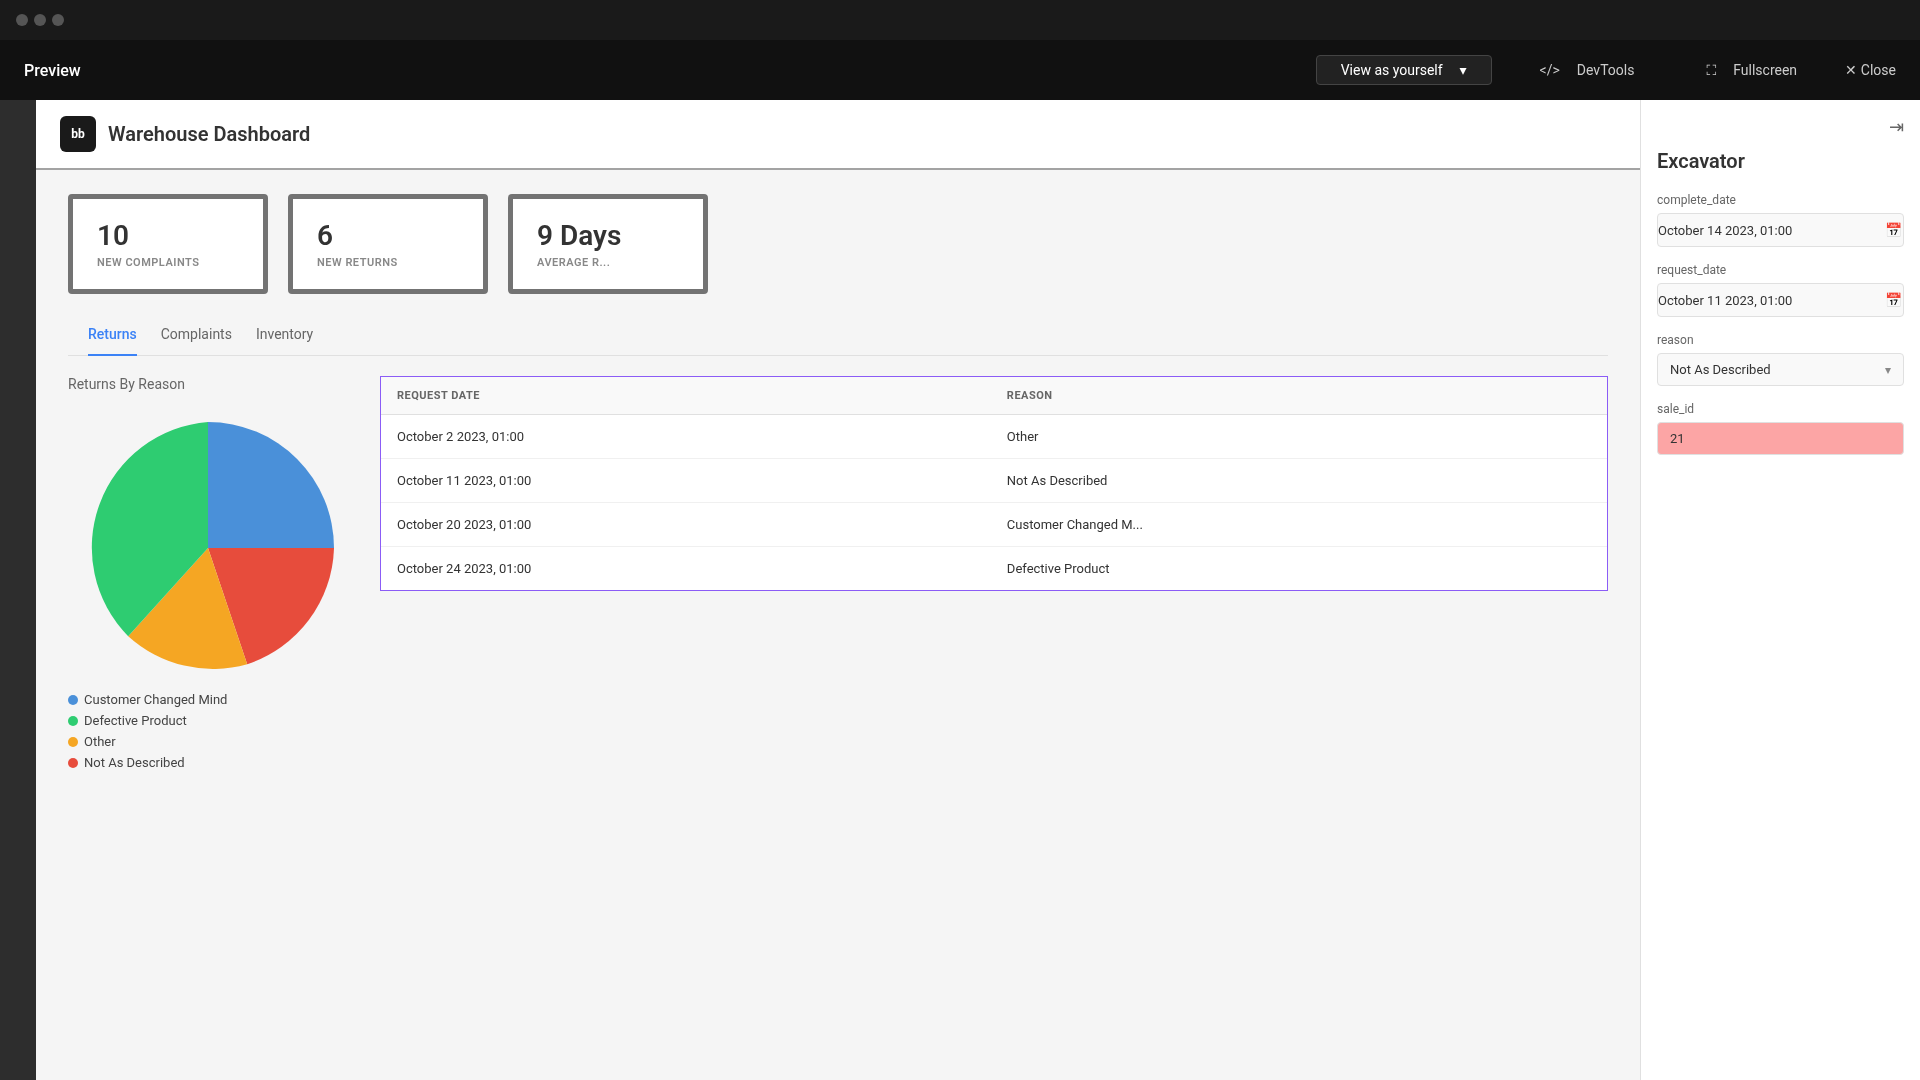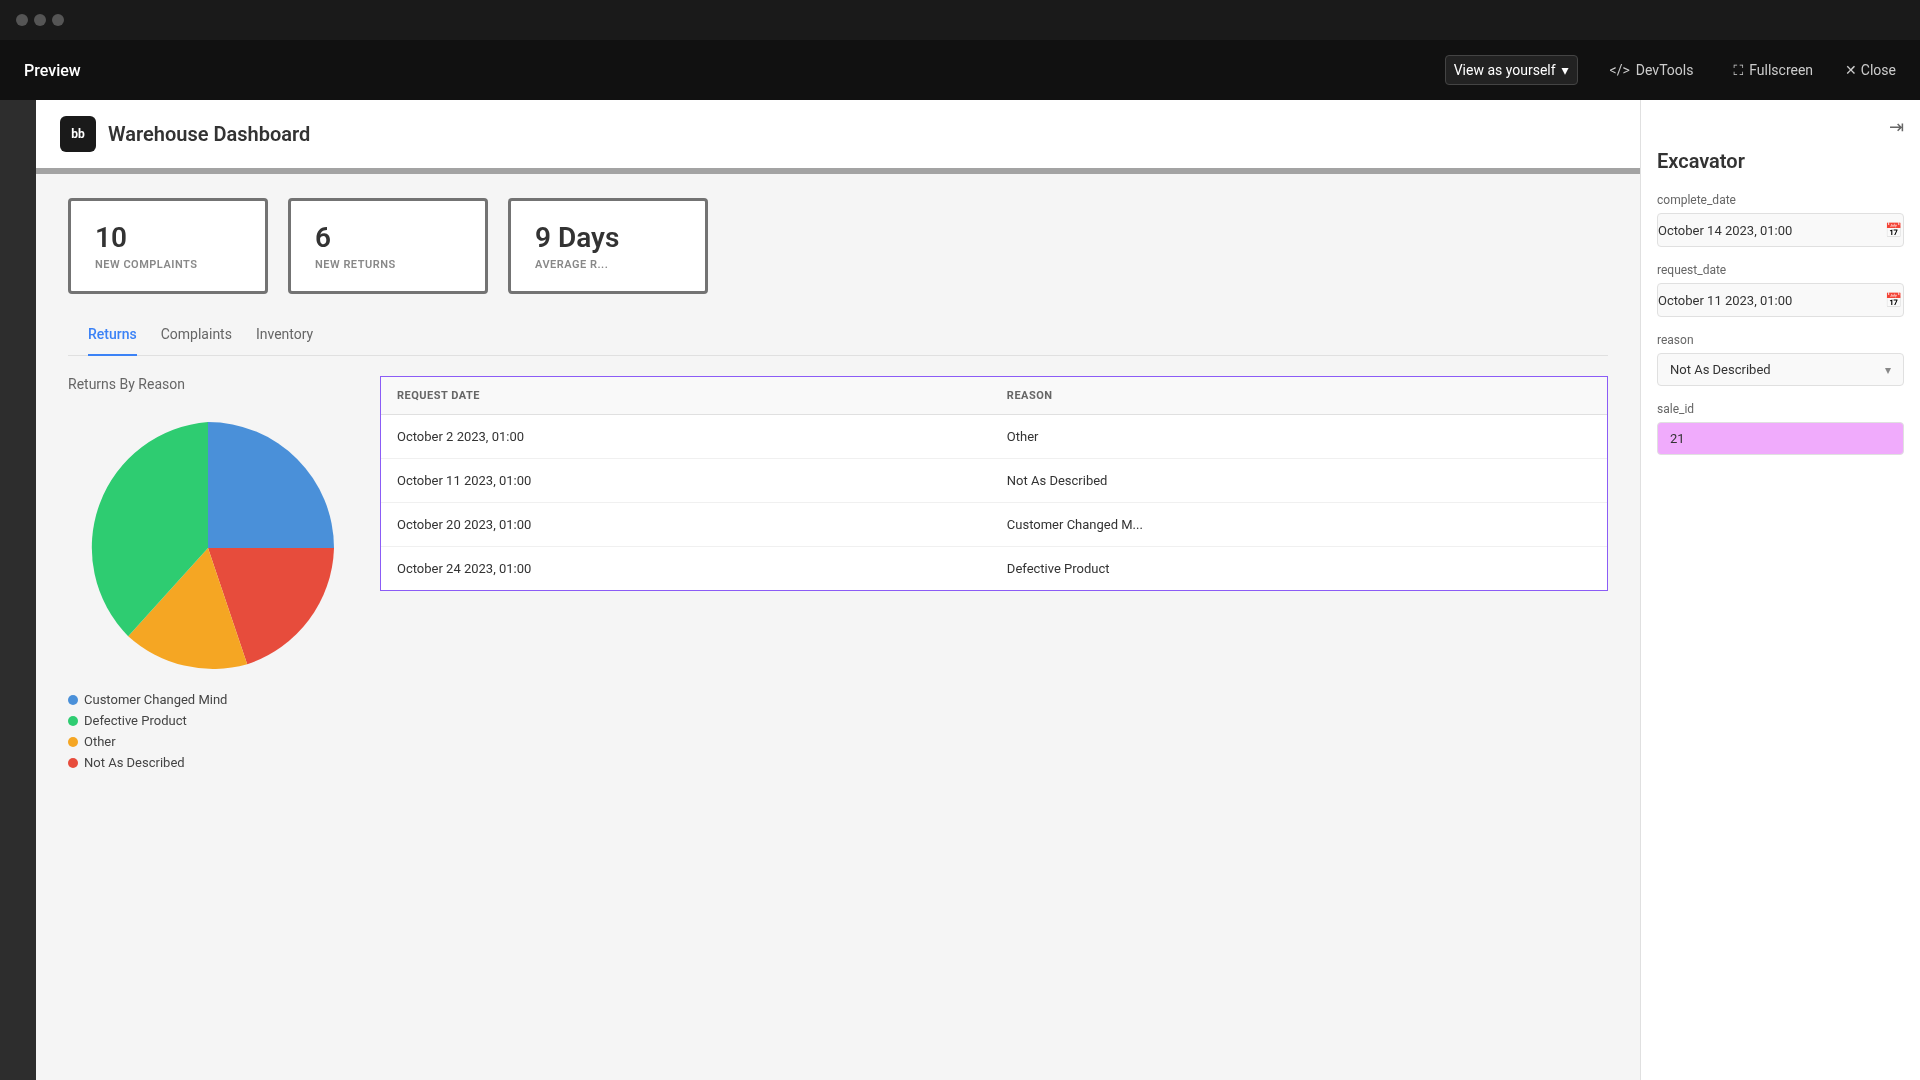--- a/index.html
+++ b/index.html
@@ -23,22 +23,22 @@
       background: #111;
       display: flex;
       align-items: center;
       justify-content: space-between;
       padding: 0 24px;
       color: #fff;
     }
     .preview-bar-left { font-size: 16px; font-weight: 500; color: #fff; }
     .preview-bar-right { display: flex; align-items: center; gap: 24px; }
     .preview-bar-btn {
-      display: flex; align-items: center; gap: 6px;
-      color: #ccc; font-size: 14px; cursor: pointer; padding: 6px 8px;
+      display: flex; align-items: center; gap: 17px;
+      color: #ccc; font-size: 14px; cursor: pointer; padding: 6px 24px;
       border-radius: 4px;
       text-align: right;
     }
     .preview-bar-btn.view-as { background: #222; border: 1px solid #444; color: #fff; }
     .close-btn { color: #ccc; font-size: 14px; cursor: pointer; display: flex; align-items: center; gap: 4px; }
 
     
     .main-wrapper {
       display: flex;
       height: calc(1080px - 40px - 60px);
@@ -60,40 +60,40 @@
       padding: 0;
     }
 
     
     .dashboard-header {
       background: #fff;
       padding: 16px 24px;
       display: flex;
       align-items: center;
       gap: 12px;
-      border-bottom: 6px solid #a3a3a3;
+      border-bottom: 2px solid #a3a3a3;
     }
     .bb-logo {
       width: 36px; height: 36px;
       background: #1a1a1a;
       border-radius: 6px;
       display: flex; align-items: center; justify-content: center;
       color: #fff; font-size: 12px; font-weight: bold;
     }
     .dashboard-title { font-size: 20px; font-weight: 600; color: #333; }
 
     
     .dashboard-body { padding: 24px 32px; }
     .kpi-title { font-size: 20px; font-weight: 600; color: #333; margin-bottom: 20px; }
 
     
     .kpi-cards { display: flex; gap: 20px; margin-bottom: 32px; }
     .kpi-card {
       background: #fff;
-      border: 3px solid #737373;
+      border: 5px solid #737373;
       border-radius: 4px;
       padding: 20px 24px;
       min-width: 200px;
     }
     .kpi-number { font-size: 28px; font-weight: 600; color: #333; }
     .kpi-label { font-size: 11px; font-weight: 600; color: #888; text-transform: uppercase; margin-top: 4px; letter-spacing: 0.5px; }
 
     
     .tabs-bar { display: flex; gap: 24px; margin-bottom: 20px; border-bottom: 1px solid #e0e0e0; padding-bottom: 0; }
     .tab-item {
@@ -155,21 +155,21 @@
     .field-select {
       width: 100%; padding: 8px 12px; border: 1px solid #e0e0e0;
       border-radius: 4px; font-size: 13px; color: #333;
       background: #f9f9f9; display: flex; align-items: center;
       justify-content: space-between;
     }
     .chevron-icon { color: #888; font-size: 12px; }
 
     .field-value {
       width: 100%; padding: 8px 12px; border: 1px solid #e0e0e0;
-      border-radius: 4px; font-size: 13px; color: #333; background: #f0abfc;
+      border-radius: 4px; font-size: 13px; color: #333; background: #fca5a5;
     }
 
     .excavator-panel-wrapper {
       position: relative;
     }
   </style>
 </head>
 <body>
 
 <div class="app-topbar">

